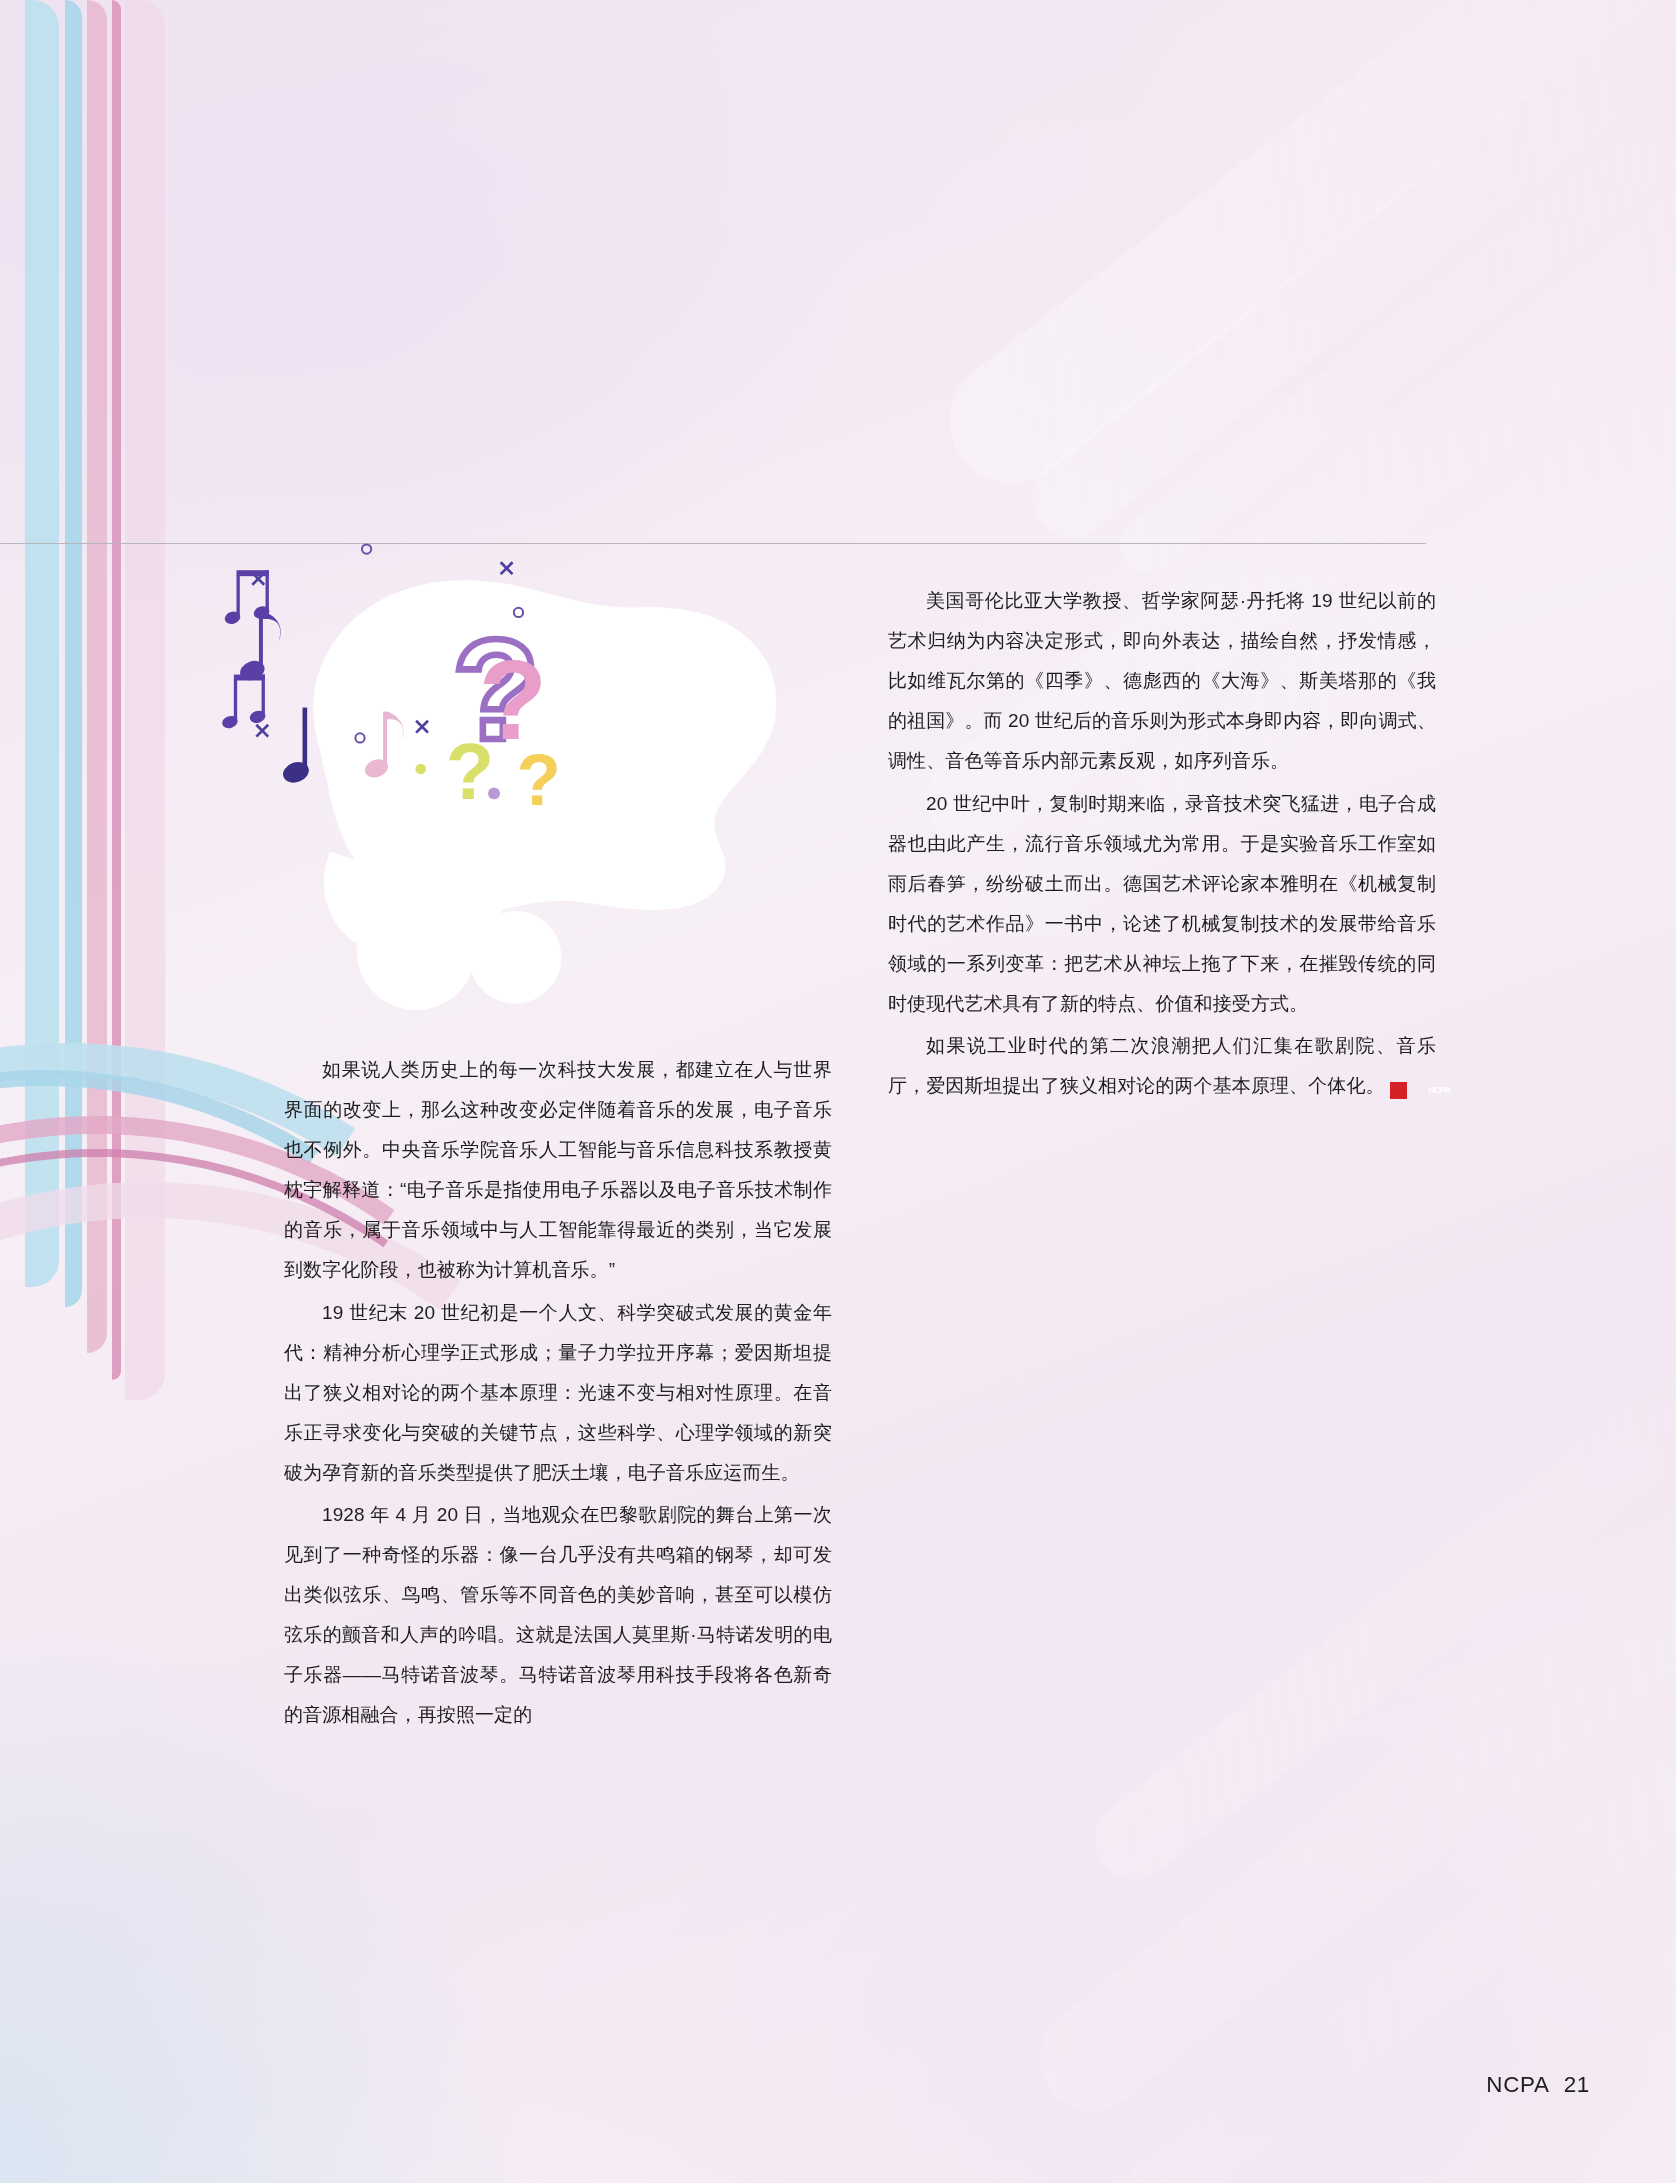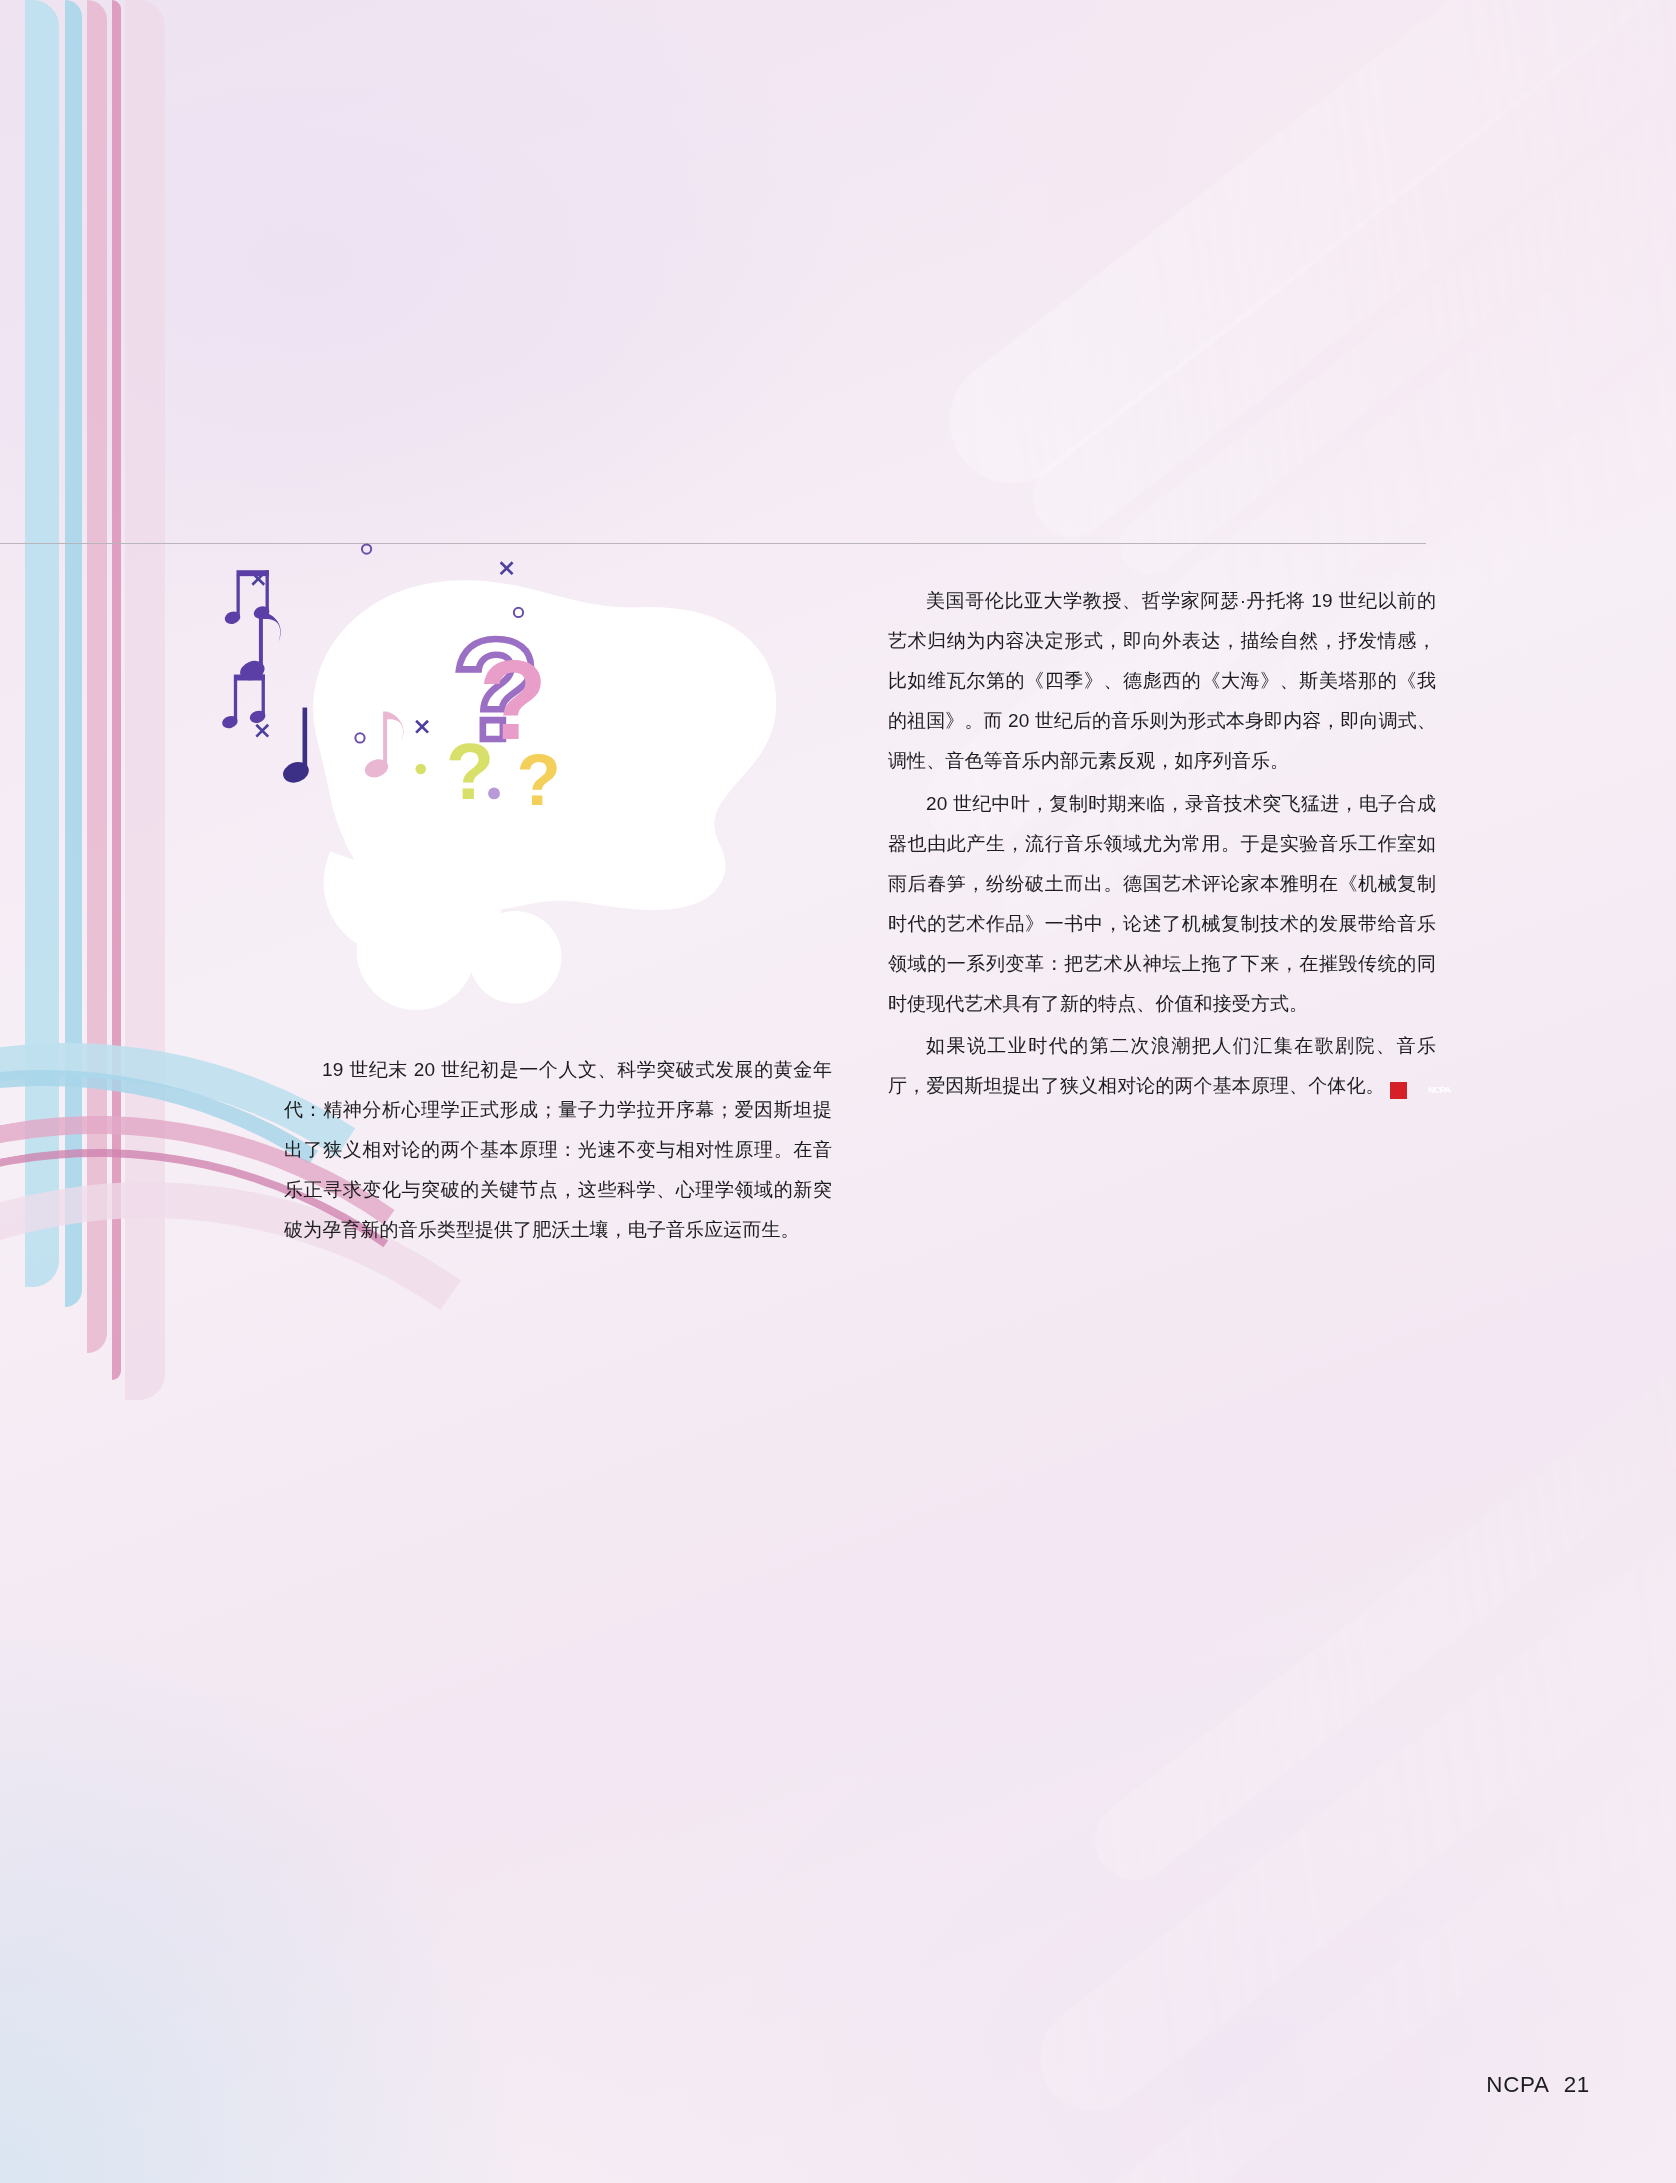--- a/index.html
+++ b/index.html
@@ -324,21 +324,23 @@
 
       <text x="395" y="300" font-family="'Liberation Sans', sans-serif" font-size="170" font-weight="bold" fill="#e89ec8">?</text>
 
       <circle cx="418" cy="382" r="9" fill="#b89ad8"></circle>
       <circle cx="307" cy="345" r="8" fill="#d8e06a"></circle>
     </svg>
 
   </div>
 
   <div class="col-left" style="top:1050px">
+    <p class="body">如果说人类历史上的每一次科技大发展，都建立在人与世界界面的改变上，那么这种改变必定伴随着音乐的发展，电子音乐也不例外。中央音乐学院音乐人工智能与音乐信息科技系教授黄枕宇解释道：“电子音乐是指使用电子乐器以及电子音乐技术制作的音乐，属于音乐领域中与人工智能靠得最近的类别，当它发展到数字化阶段，也被称为计算机音乐。”</p>
     <p class="body">19 世纪末 20 世纪初是一个人文、科学突破式发展的黄金年代：精神分析心理学正式形成；量子力学拉开序幕；爱因斯坦提出了狭义相对论的两个基本原理：光速不变与相对性原理。在音乐正寻求变化与突破的关键节点，这些科学、心理学领域的新突破为孕育新的音乐类型提供了肥沃土壤，电子音乐应运而生。</p>
+    <p class="body">1928 年 4 月 20 日，当地观众在巴黎歌剧院的舞台上第一次见到了一种奇怪的乐器：像一台几乎没有共鸣箱的钢琴，却可发出类似弦乐、鸟鸣、管乐等不同音色的美妙音响，甚至可以模仿弦乐的颤音和人声的吟唱。这就是法国人莫里斯·马特诺发明的电子乐器——马特诺音波琴。马特诺音波琴用科技手段将各色新奇的音源相融合，再按照一定的</p>
   </div>
 
   <div class="col-right">
     <p class="body">美国哥伦比亚大学教授、哲学家阿瑟·丹托将 19 世纪以前的艺术归纳为内容决定形式，即向外表达，描绘自然，抒发情感，比如维瓦尔第的《四季》、德彪西的《大海》、斯美塔那的《我的祖国》。而 20 世纪后的音乐则为形式本身即内容，即向调式、调性、音色等音乐内部元素反观，如序列音乐。</p>
     <p class="body">20 世纪中叶，复制时期来临，录音技术突飞猛进，电子合成器也由此产生，流行音乐领域尤为常用。于是实验音乐工作室如雨后春笋，纷纷破土而出。德国艺术评论家本雅明在《机械复制时代的艺术作品》一书中，论述了机械复制技术的发展带给音乐领域的一系列变革：把艺术从神坛上拖了下来，在摧毁传统的同时使现代艺术具有了新的特点、价值和接受方式。</p>
     <p class="body"><span>如果说工业时代的第二次浪潮把人们汇集在歌剧院、音乐厅，爱因斯坦提出了狭义相对论的两个基本原理、个体化。</span><span class="endmark">NCPA</span></p>
   </div>
 
   <div class="footer">
     <span>NCPA</span><span class="pageno">21</span>

